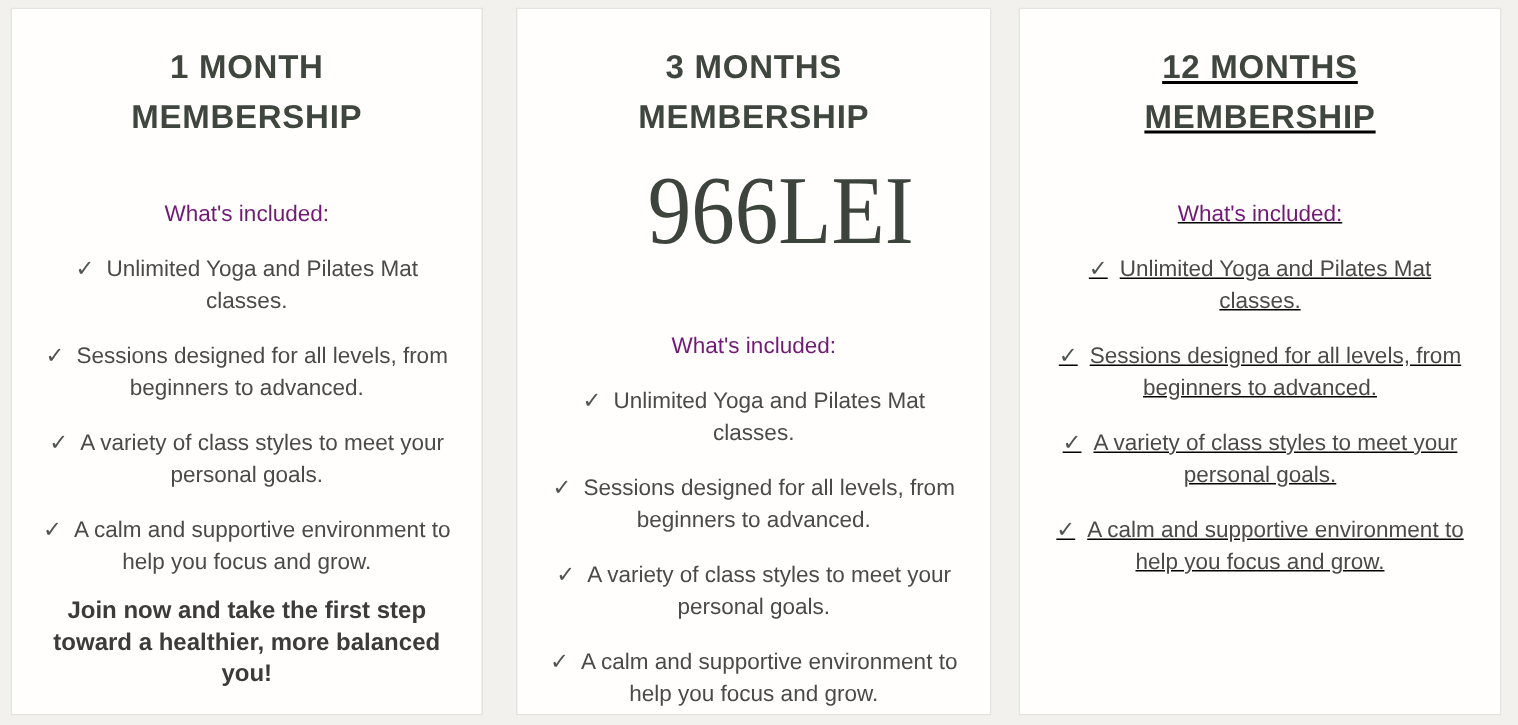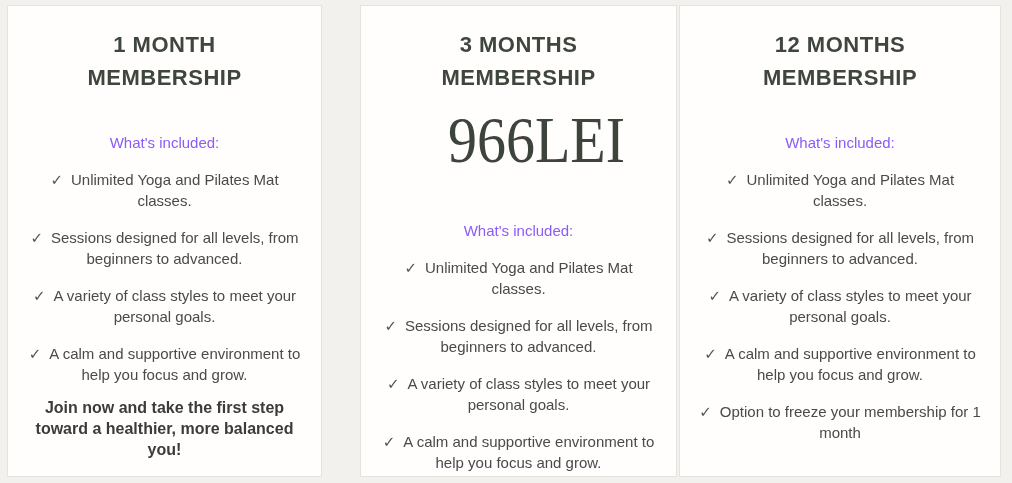--- a/index.html
+++ b/index.html
@@ -19,22 +19,22 @@
     top:5px;
     height:472px;
     background:#fffefc;
     border:1px solid #e5e3de;
     box-sizing:border-box;
     text-align:center;
     overflow:hidden;
     padding-top:22px;
   }
   .card.c1{left:7px;  width:315px;}
-  .card.c2{left:360px;width:317px;}
-  .card.c3{left:679px;width:322px;}
+  .card.c2{left:344px;width:317px;}
+  .card.c3{left:679px;width:322px;text-decoration:underline;}
 
   .title{
     font-size:22px;
     line-height:33px;
     font-weight:700;
     letter-spacing:0.5px;
     color:#3e463d;
     max-width:230px;
     margin:0 auto;
   }
@@ -52,21 +52,21 @@
     transform:scaleY(1.12);
     transform-origin:center top;
     letter-spacing:0px;
   }
   .c2 .price{margin-top:14px;padding-left:36px;}
 
   .included{
     margin-top:38px;
     font-size:15px;
     line-height:21px;
-    color:#8b5cf6;
+    color:#701a75;
   }
   .c2 .included{margin-top:52px;}
 
   .features{
     margin-top:12px;
     padding:0 18px;
   }
   .feature{
     font-size:15px;
     line-height:21px;
@@ -124,18 +124,17 @@
   </div>
 
   <div class="card c3">
     <div class="title">12 MONTHS MEMBERSHIP</div>
     <div class="included">What's included:</div>
     <div class="features">
         <div class="feature"><span class="check">✓</span><span>Unlimited Yoga and Pilates Mat classes.</span></div>
         <div class="feature"><span class="check">✓</span><span>Sessions designed for all levels, from beginners to advanced.</span></div>
         <div class="feature"><span class="check">✓</span><span>A variety of class styles to meet your personal goals.</span></div>
         <div class="feature"><span class="check">✓</span><span>A calm and supportive environment to help you focus and grow.</span></div>
-        <div class="feature"><span class="check">✓</span><span>Option to freeze your membership for 1 month</span></div>
       </div>
 
   </div>
 
 </div>
 
 </body></html>

